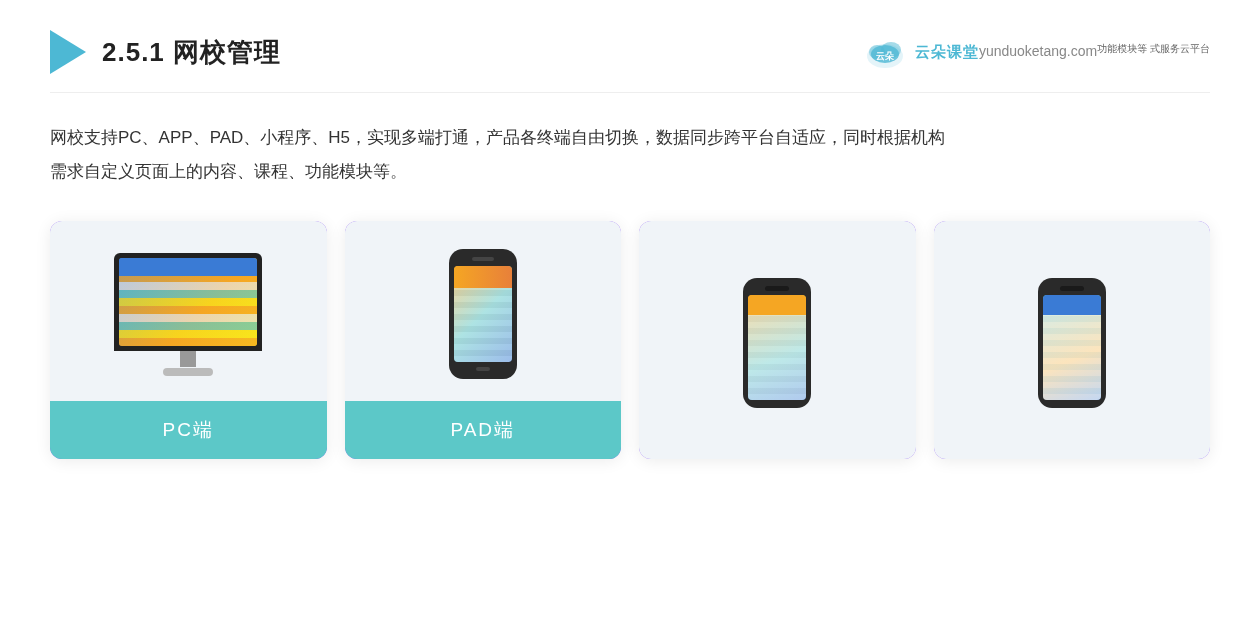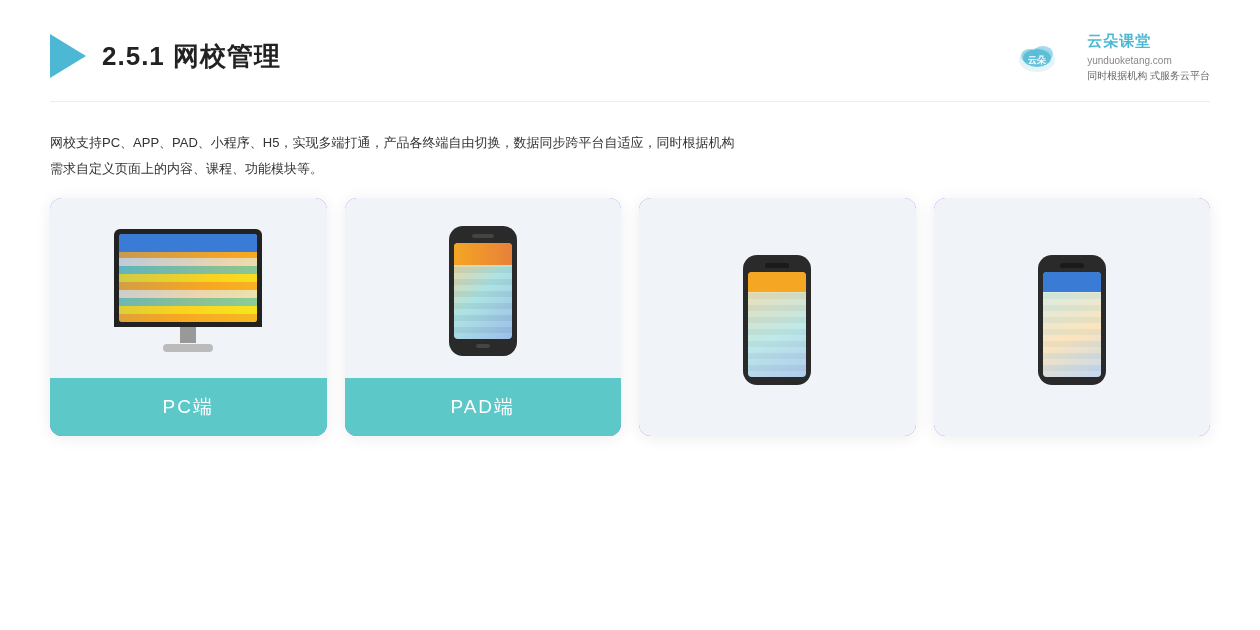--- a/index.html
+++ b/index.html
@@ -62,40 +62,39 @@
       gap: 8px;
     }
 
     .brand-logo-icon {
       width: 44px;
       height: 36px;
     }
 
     .brand-text {
       display: flex;
-      flex-direction: column;
+      flex-direction: row;
       font-size: 11px;
       color: #555;
       line-height: 1.5;
-      margin-left: 20px;
     }
 
     .brand-name {
       font-size: 15px;
       color: #4db8d4;
       font-weight: 700;
       letter-spacing: 1px;
     }
 
     
     .description {
-      font-size: 13px;
+      font-size: 17px;
       color: #333;
       line-height: 2;
-      margin-bottom: 16px;
+      margin-bottom: 32px;
     }
 
     
     .cards-row {
       display: flex;
       gap: 18px;
       justify-content: flex-start;
       align-items: stretch;
     }
 
@@ -406,23 +405,23 @@
 
       <svg class="brand-logo-icon" viewBox="0 0 44 36" xmlns="http://www.w3.org/2000/svg">
         <ellipse cx="22" cy="22" rx="18" ry="12" fill="#4db8d4" opacity="0.15"></ellipse>
         <ellipse cx="14" cy="18" rx="8" ry="7" fill="#4db8d4" opacity="0.5"></ellipse>
         <ellipse cx="28" cy="16" rx="10" ry="8" fill="#4db8d4" opacity="0.5"></ellipse>
         <ellipse cx="22" cy="20" rx="14" ry="9" fill="#4db8d4" opacity="0.8"></ellipse>
         <text x="22" y="25" text-anchor="middle" fill="white" font-size="9" font-weight="bold" font-family="Arial">云朵</text>
       </svg>
       <div class="brand-text">
         <span class="brand-name">云朵课堂</span>
-        <span style="font-size:10px;color:#888;">yunduoketang.com</span>
+        <span style="font-size:14px;color:#888;">yunduoketang.com</span>
         <span style="font-size:10px;color:#666;">
-          <span>同时根据机构</span>
+          <span>功能模块等</span>
           <span>式服务云平台</span>
         </span>
       </div>
     </div>
   </div>
 
   <div class="description">
     <div>网校支持PC、APP、PAD、小程序、H5，实现多端打通，产品各终端自由切换，数据同步跨平台自适应，同时根据机构</div>
     <div>需求自定义页面上的内容、课程、功能模块等。</div>
   </div>

